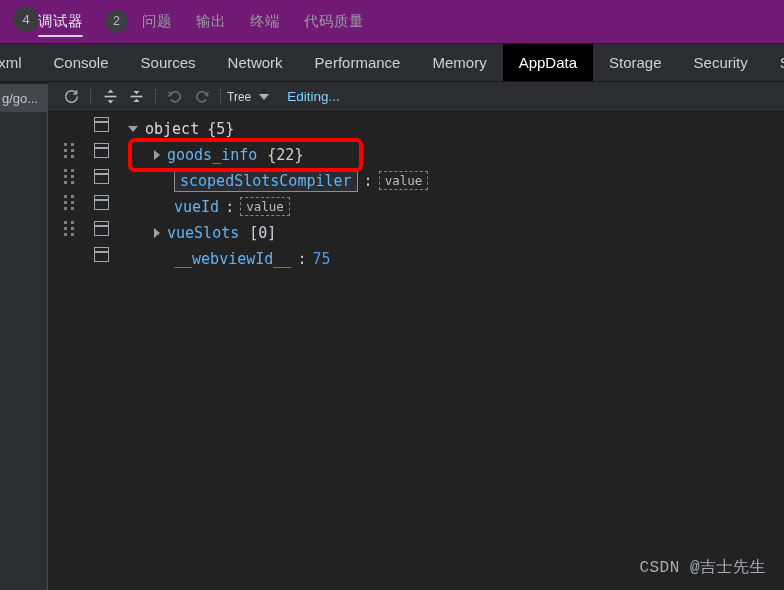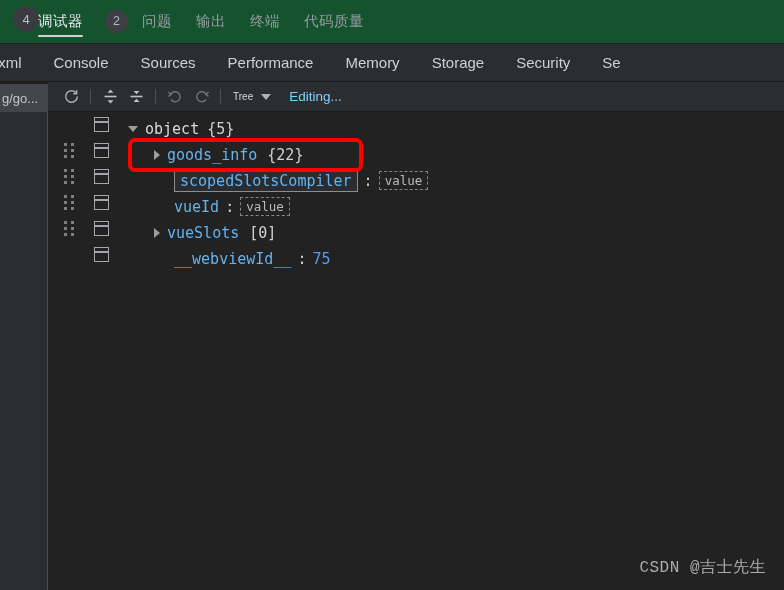--- a/index.html
+++ b/index.html
@@ -12,21 +12,21 @@
   #app {
     position: relative;
     width: 784px; height: 590px;
     background: #1f1f1f;
   }
 
   
   .toolwin-bar {
     position: absolute; left: 0; top: 0;
     width: 784px; height: 44px;
-    background: #14532d;
+    background: #701a75;
     display: flex; align-items: flex-end;
     border-bottom: 1px solid #1f1f1f;
   }
   .tw-badge-cut {
     width: 26px; height: 44px;
     display: flex; align-items: center; justify-content: flex-end;
     padding-bottom: 4px;
   }
   .tw-badge-cut .circ {
     width: 26px; height: 26px; border-radius: 50%;
@@ -107,21 +107,21 @@
     padding-left: 10px;
   }
   .tb-btn {
     width: 26px; height: 22px;
     display: flex; align-items: center; justify-content: center;
   }
   .tb-sep {
     width: 1px; height: 15px; background: #4c4f53; margin: 0 6px;
   }
   .tb-text {
-    color: #d8dadd; font-size: 10px; margin-left: 6px;
+    color: #d8dadd; font-size: 12px; margin-left: 0;
   }
   .tb-caret {
     width: 0; height: 0;
     border-left: 5px solid transparent;
     border-right: 5px solid transparent;
     border-top: 6px solid #b0b3b7;
     margin: 0 8px 0 8px;
   }
   .tb-editing { color: #7dd3fc; font-size: 13.5px; margin-left: 10px; }
 
@@ -251,24 +251,30 @@
     <div class="dt-tab first">
       <span>/xml</span>
     </div>
     <div class="dt-tab">
       <span>Console</span>
     </div>
     <div class="dt-tab">
       <span>Sources</span>
     </div>
     <div class="dt-tab">
+      <span>Network</span>
+    </div>
+    <div class="dt-tab">
       <span>Performance</span>
     </div>
     <div class="dt-tab">
       <span>Memory</span>
+    </div>
+    <div class="dt-tab active">
+      <span>AppData</span>
     </div>
     <div class="dt-tab">
       <span>Storage</span>
     </div>
     <div class="dt-tab">
       <span>Security</span>
     </div>
     <div class="dt-tab clipped">
       <span>Se</span>
     </div>

